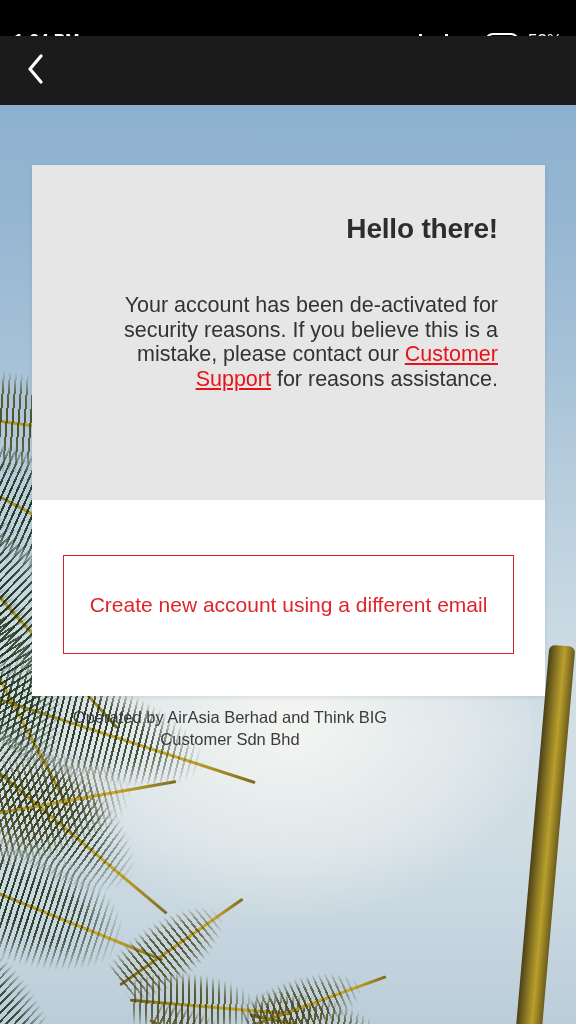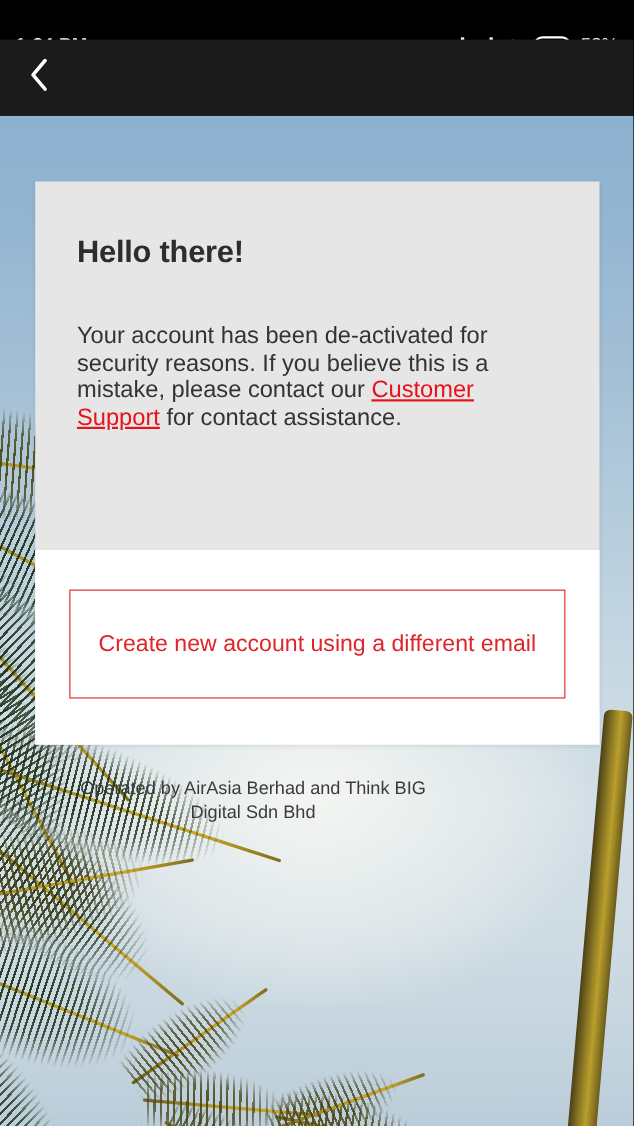--- a/index.html
+++ b/index.html
@@ -82,36 +82,36 @@
   }
   #appbar .back { width:42px; height:42px; display:flex; align-items:center; justify-content:center; cursor:pointer; }
   #appbar .title { color:#fff; font-size:24px; margin-left:10px; letter-spacing:.2px; }
 
   
   #card {
     position:absolute; left:32px; top:165px; width:513px;
     background:#e6e6e6;
     box-shadow:0 1px 4px rgba(0,0,0,.10);
   }
-  #card .gray { padding:48px 47px 0 38px; height:335px; }
+  #card .gray { padding:48px 47px 0 38px; height:335px;text-align:right; }
   #card h1 {
     font-size:28px; font-weight:bold; color:#2d2d2d; letter-spacing:-.2px;
   }
   #card .body {
     margin-top:48px; font-size:21.5px; line-height:24.5px; color:#333;
   }
   #card .body a { color:#e8121a; text-decoration:underline; }
   #card .white { background:#fff; padding:36px 31px 42px 31px; }
   #cta {
     width:100%; height:99px;
     border:1.5px solid #e02020; background:#fff;
     color:#e0252a; font-size:21px; line-height:25px;
     font-family:"Liberation Sans", sans-serif;
     display:flex; align-items:center; justify-content:center; 
-    cursor:pointer; padding:11px 18px;
+    cursor:pointer; padding:11px 18px;margin-top:19px;
   }
 
   
   #footer {
     position:absolute; left:0; top:706px; width:460px;
     text-align:center; font-size:16.5px; line-height:22px; color:#3b3b3b;
   }
 </style>
 </head>
 <body>
@@ -230,23 +230,23 @@
       <svg width="18" height="30" viewBox="0 0 18 30">
           <path d="M15 2 L4 15 L15 28" stroke="#fff" stroke-width="3.2" fill="none" stroke-linecap="round" stroke-linejoin="round"></path>
         </svg>
     </span>
   </span>
 </div>
 
 <div id="card">
   <div class="gray">
     <h1>Hello there!</h1>
-    <p class="body"><span>Your account has been de-activated for security reasons. If you believe this is a mistake, please contact our </span><a href="#">Customer Support</a><span> for contact assistance.</span></p>
+    <p class="body"><span>Your account has been de-activated for security reasons. If you believe this is a mistake, please contact our </span><a href="#">Customer Support</a><span> for reasons assistance.</span></p>
   </div>
   <div class="white">
     <button id="cta">Create new account using a different email</button>
   </div>
 </div>
 
 <div id="footer">
   <div>Operated by AirAsia Berhad and Think BIG</div>
-  <div>Digital Sdn Bhd</div>
+  <div>Customer Sdn Bhd</div>
 </div>
 
 </body></html>

